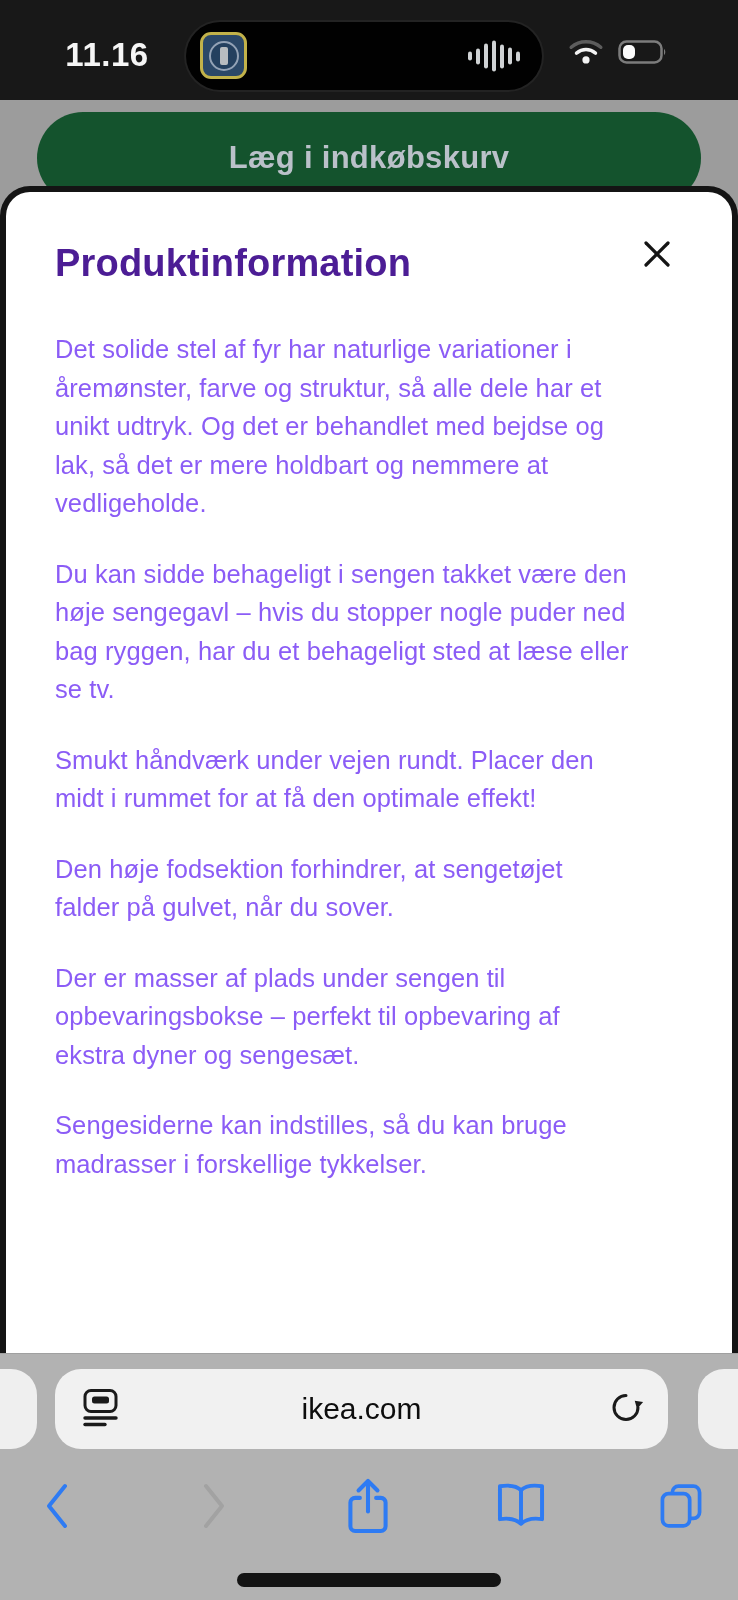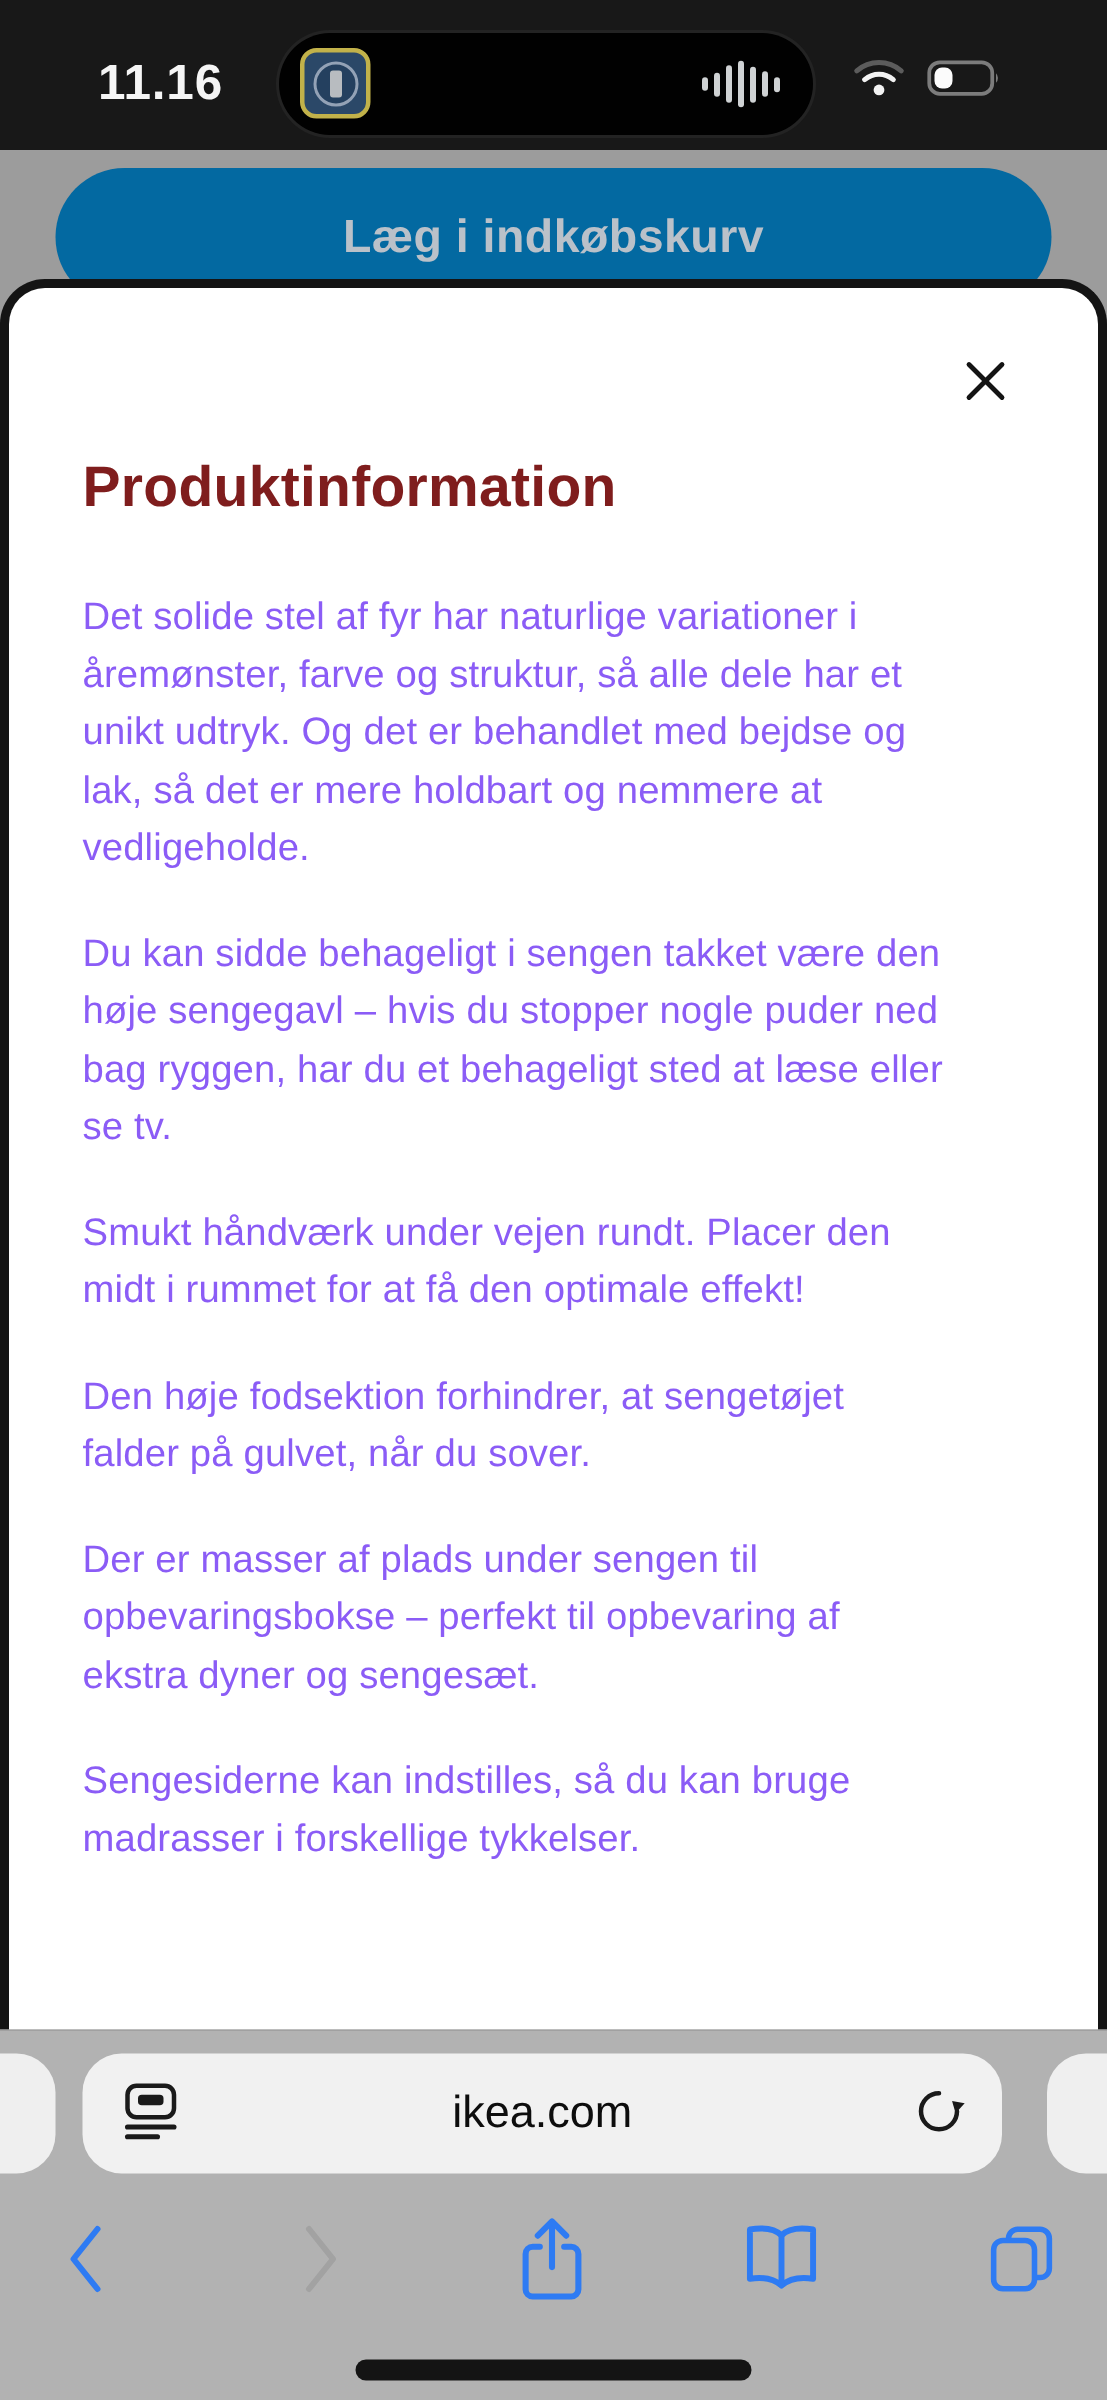--- a/index.html
+++ b/index.html
@@ -20,33 +20,33 @@
            border-radius:50%;background:#24405f;border:2px solid #93a2b6;box-sizing:border-box;}
   .np-icon .disc::after{content:"";position:absolute;left:9px;top:4px;width:8px;height:18px;
            background:#b8bcc0;border-radius:2px;}
   .waveform{position:absolute;right:22px;top:50%;transform:translateY(-50%);
             display:flex;align-items:center;gap:4px;}
   .waveform i{display:block;width:4px;border-radius:2px;background:#cfd2d4;}
   .sb-right{position:absolute;right:70px;top:38px;display:flex;align-items:center;gap:14px;}
   
   .page-dim{position:absolute;left:0;top:100px;width:738px;height:1260px;background:#9c9c9c;z-index:1;}
   .cart-btn{position:absolute;left:37px;top:112px;width:664px;height:92px;border-radius:46px;
-            background:#0369a1;border:none;z-index:2;
+            background:#14532d;border:none;z-index:2;
             color:#bac1c9;font-size:31px;font-weight:700;letter-spacing:.3px;
             font-family:"Liberation Sans","DejaVu Sans",sans-serif;
             display:flex;align-items:center;justify-content:center;}
   
   .modal{position:absolute;left:0;right:0;top:186px;bottom:0;z-index:5;
          background:#ffffff;border:6px solid #141414;border-bottom:none;
          border-radius:30px 30px 0 0;box-sizing:border-box;
          padding:0 49px;overflow:hidden;}
   .close-btn{position:absolute;top:40px;right:52px;width:46px;height:46px;border:none;
              background:transparent;padding:0;cursor:pointer;}
-  .modal-title{margin:111px 0 44px 0;font-size:38px;line-height:45px;font-weight:700;
-               color:#7f1d1d;letter-spacing:.2px;}
+  .modal-title{margin:49px 0 44px 0;font-size:38px;line-height:45px;font-weight:700;
+               color:#4c1d95;letter-spacing:.2px;}
   .para{margin:0 0 32px 0;font-size:25.5px;line-height:38.5px;color:#8b5cf6;
         white-space:pre;letter-spacing:.1px;}
   
   .toolbar{position:absolute;left:0;top:1353px;width:738px;height:247px;background:#b2b2b2;
            border-top:1px solid #a0a0a0;z-index:20;}
   .url-pill{position:absolute;left:55px;top:15px;width:613px;height:80px;border-radius:26px;
             background:#f1f1f1;display:flex;align-items:center;justify-content:center;}
   .tab-stub{position:absolute;top:15px;height:80px;background:#efefef;}
   .tab-stub.left{left:0;width:37px;border-radius:0 26px 26px 0;}
   .tab-stub.right{right:0;width:40px;border-radius:26px 0 0 26px;}

